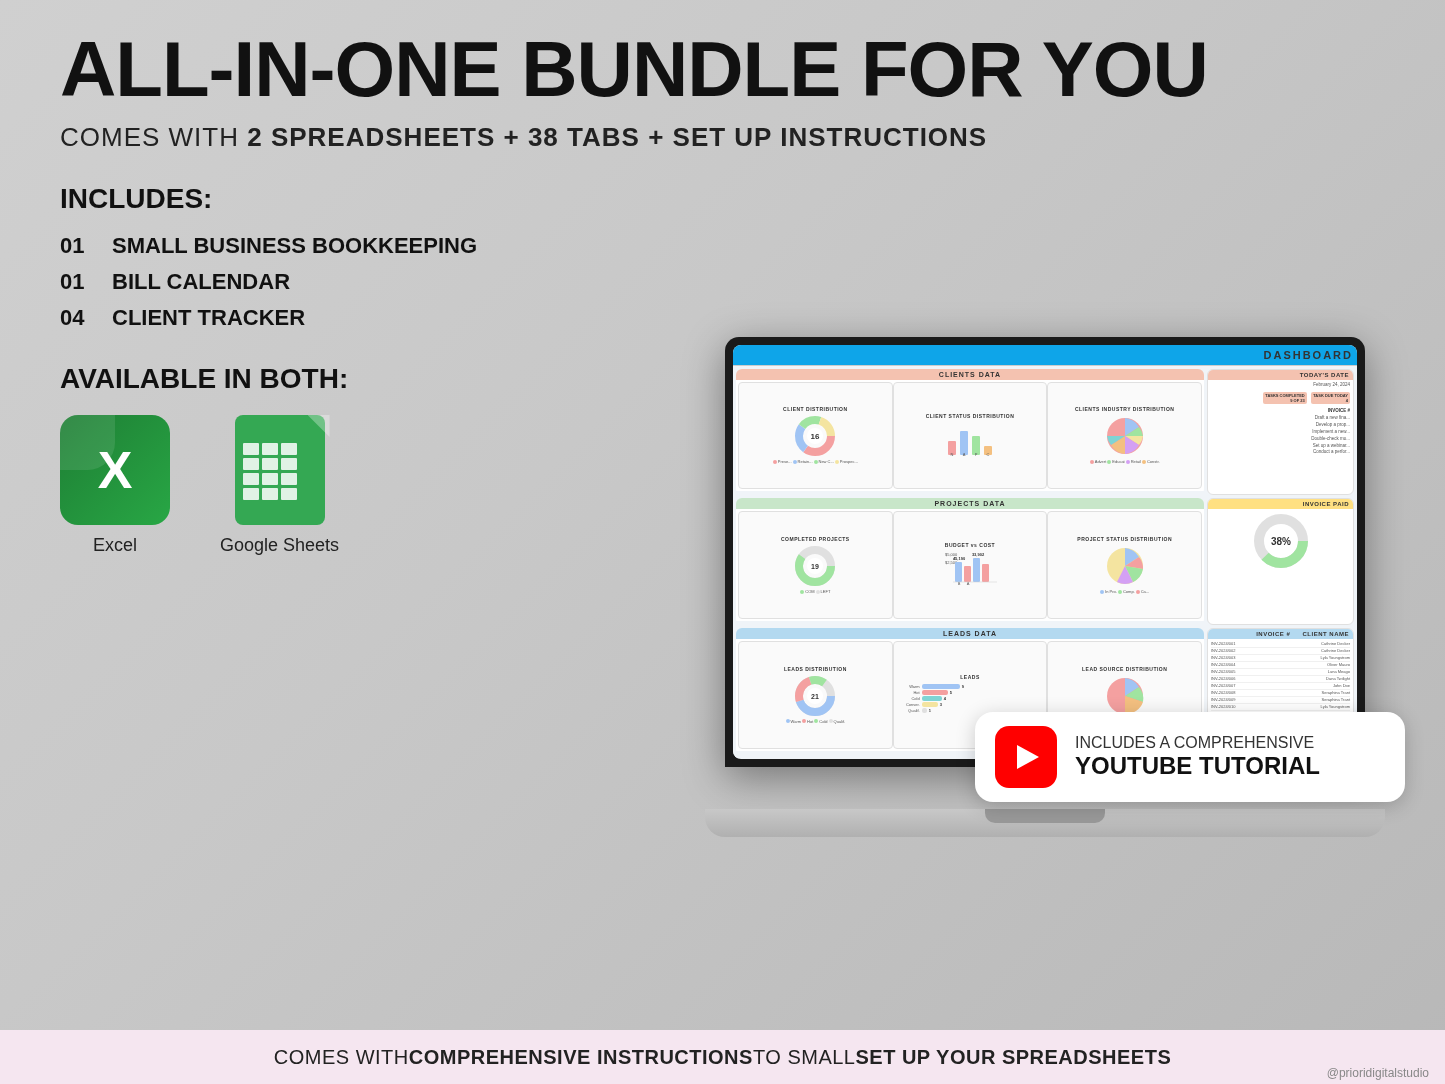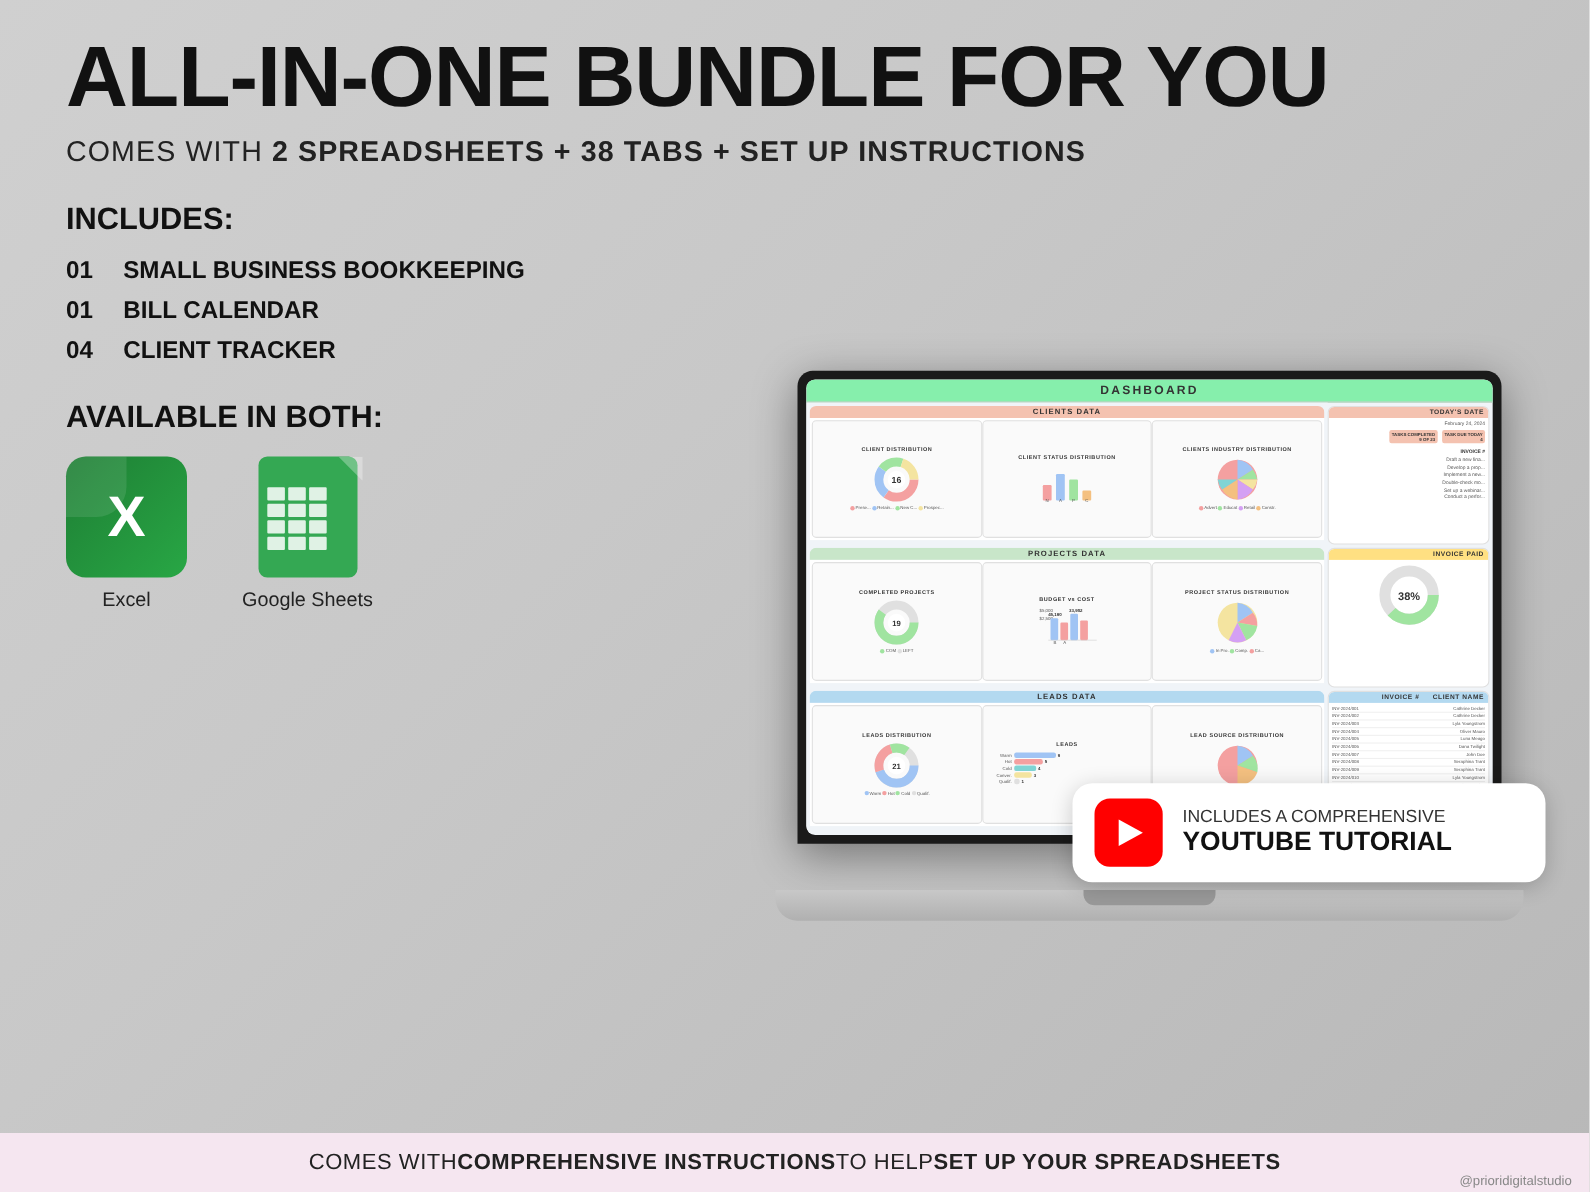--- a/index.html
+++ b/index.html
@@ -249,22 +249,22 @@
       left: 50%;
       transform: translateX(-50%);
       width: 120px;
       height: 14px;
       background: #999;
       border-radius: 0 0 10px 10px;
     }
 
     
     .dashboard-header {
-      background: #86efac;
-      text-align: center;
+      background: #0ea5e9;
+      text-align: right;
       font-size: 11px;
       font-weight: 700;
       color: #333;
       padding: 4px;
       border-bottom: 1px solid #ccc;
       letter-spacing: 2px;
     }
 
     .dashboard-body {
       display: flex;
@@ -981,19 +981,19 @@
           </div>
         </div>
 
       </div>
     </div>
   </div>
 
   <div class="bottom-bar">
     <span>COMES WITH </span>
     <strong>COMPREHENSIVE INSTRUCTIONS</strong>
-    <span> TO HELP </span>
+    <span> TO SMALL </span>
     <strong>SET UP YOUR SPREADSHEETS</strong>
   </div>
 
   <div class="watermark">@prioridigitalstudio</div>
 
 </div>
 
 </body></html>

